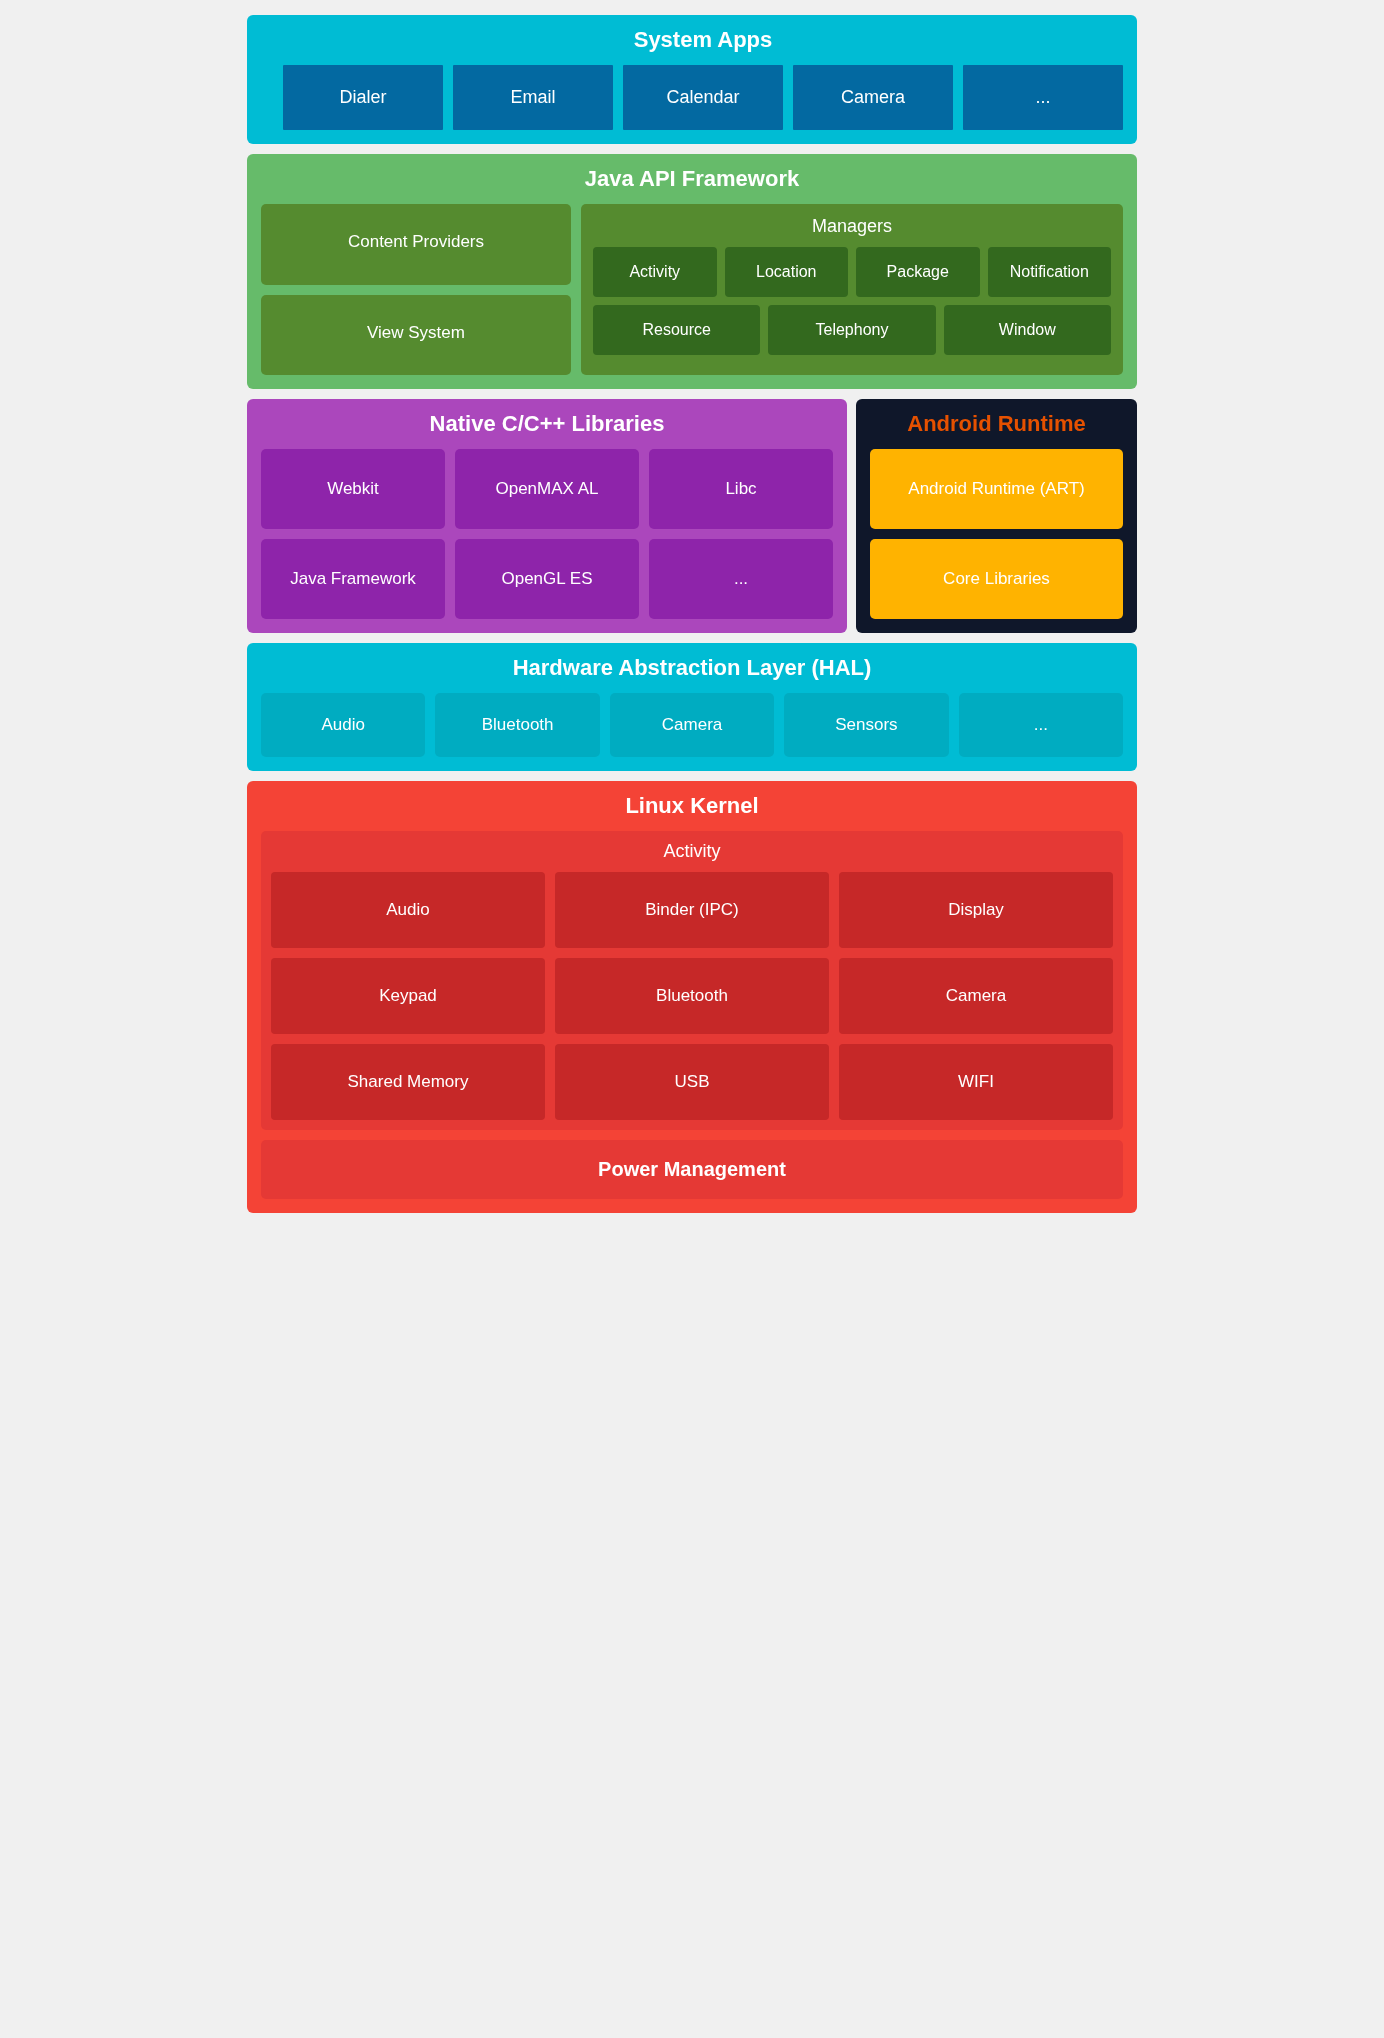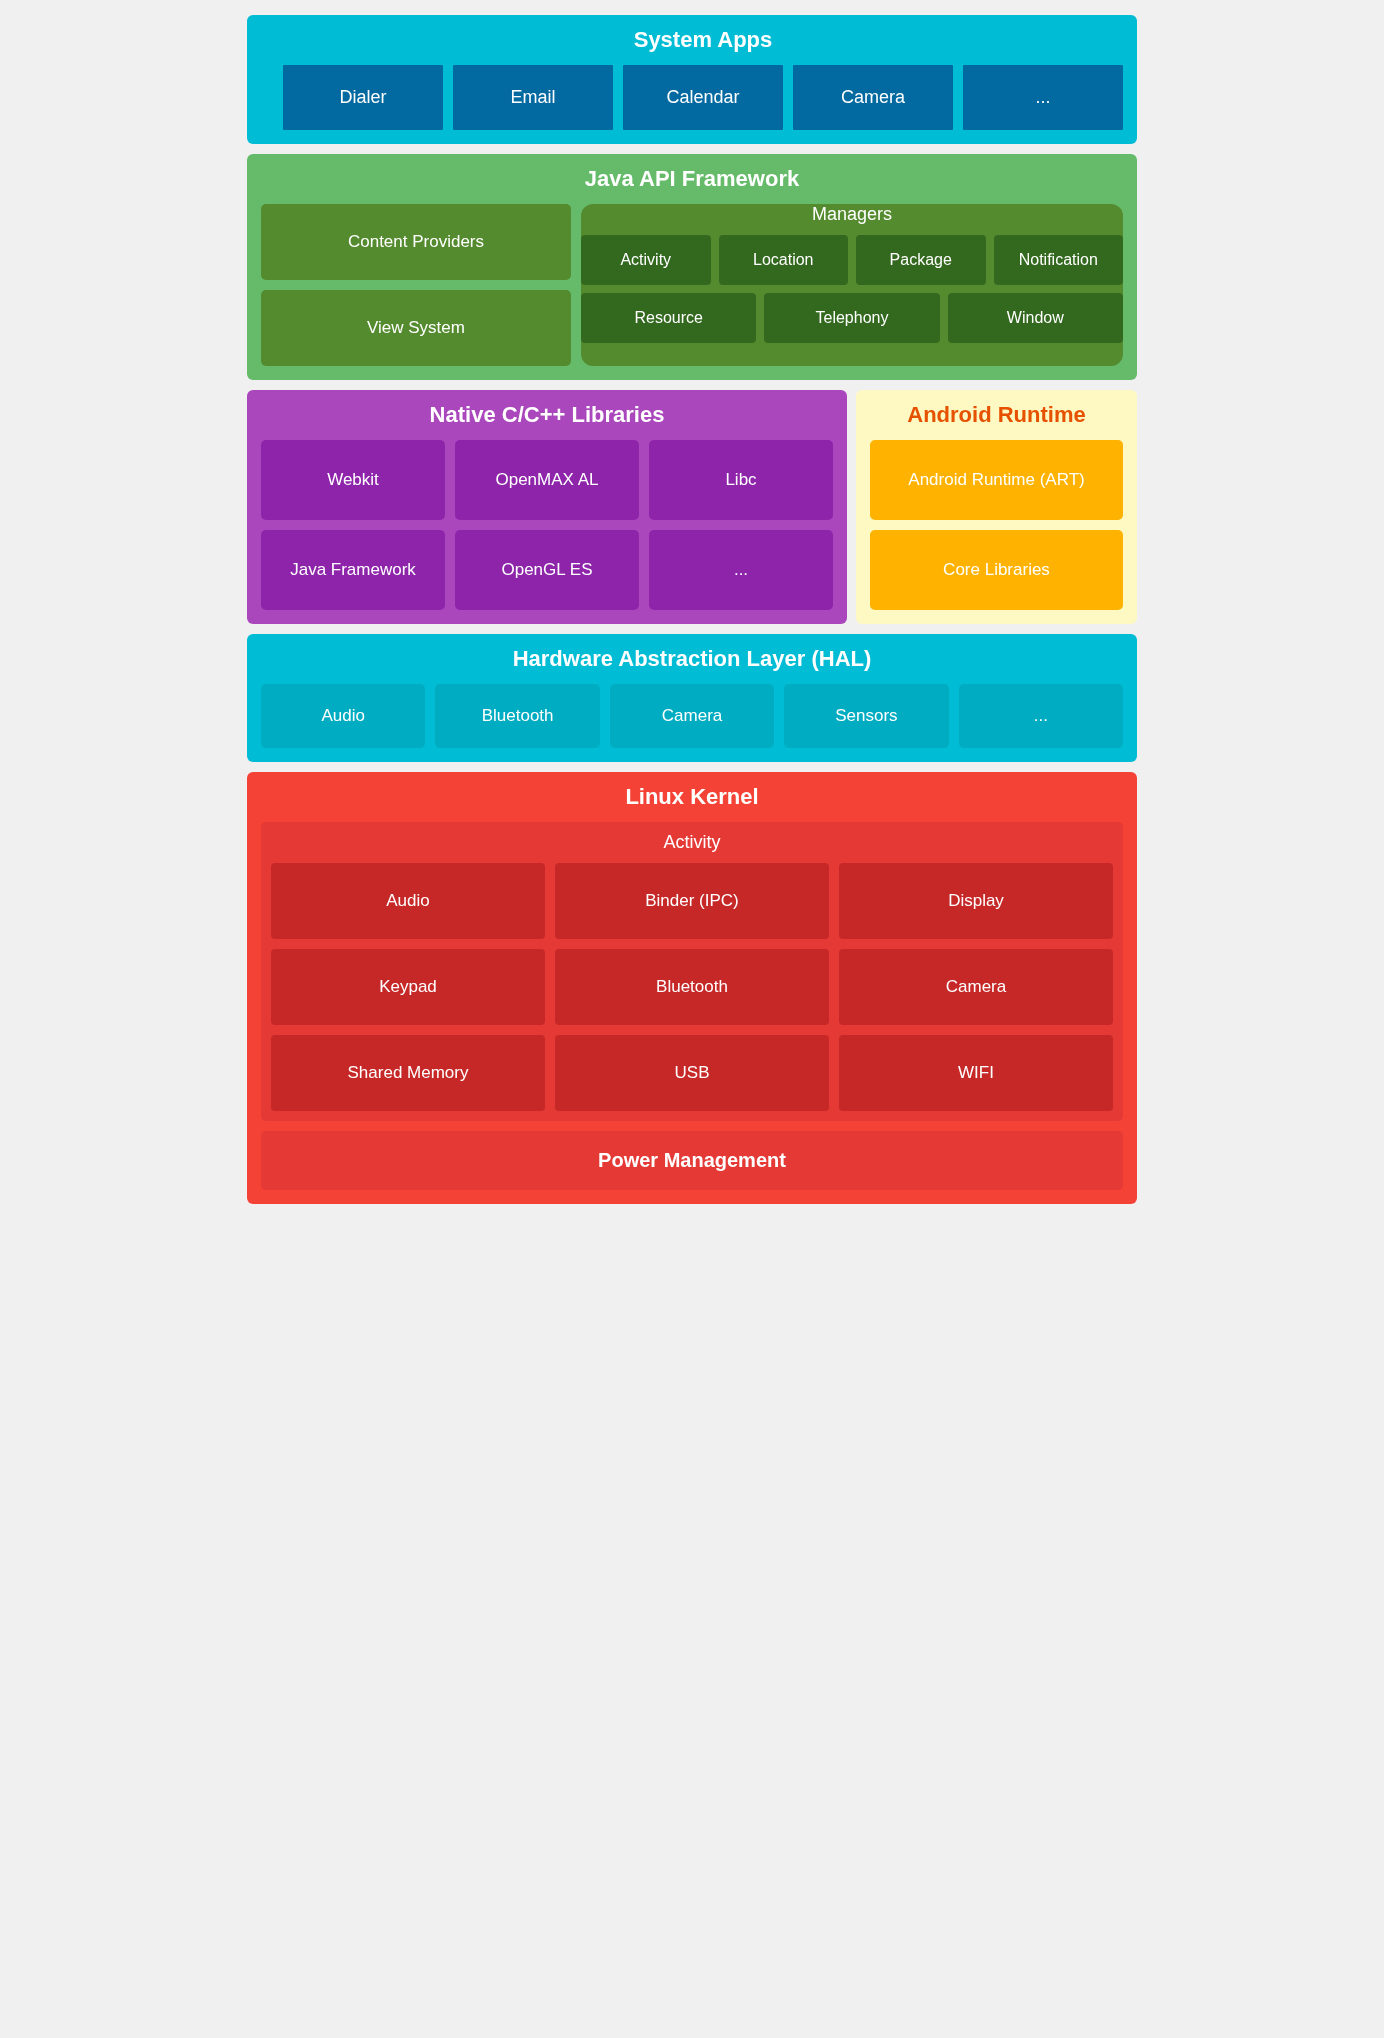--- a/index.html
+++ b/index.html
@@ -70,21 +70,22 @@
       border-radius: 5px;
       color: white;
       text-align: center;
       font-size: 17px;
       padding: 28px 4px;
       flex: 1;
     }
     .java-api .right-col {
       flex: 1;
       background: #558B2F;
-      border-radius: 12px;
+      border-radius: 5px;
+      padding: 12px;
     }
     .java-api .managers-title {
       color: white;
       text-align: center;
       font-size: 18px;
       margin-bottom: 10px;
     }
     .java-api .manager-row {
       display: flex;
       gap: 8px;
@@ -120,21 +121,21 @@
       background: #8E24AA;
       border-radius: 5px;
       color: white;
       text-align: center;
       padding: 30px 10px;
       font-size: 17px;
     }
 
     
     .android-runtime {
-      background: #fef9c3;
+      background: #0f172a;
       flex: 1;
     }
     .android-runtime .layer-title {
       color: #E65100;
     }
     .android-runtime .rt-box {
       background: #FFB300;
       border-radius: 5px;
       color: white;
       text-align: center;

